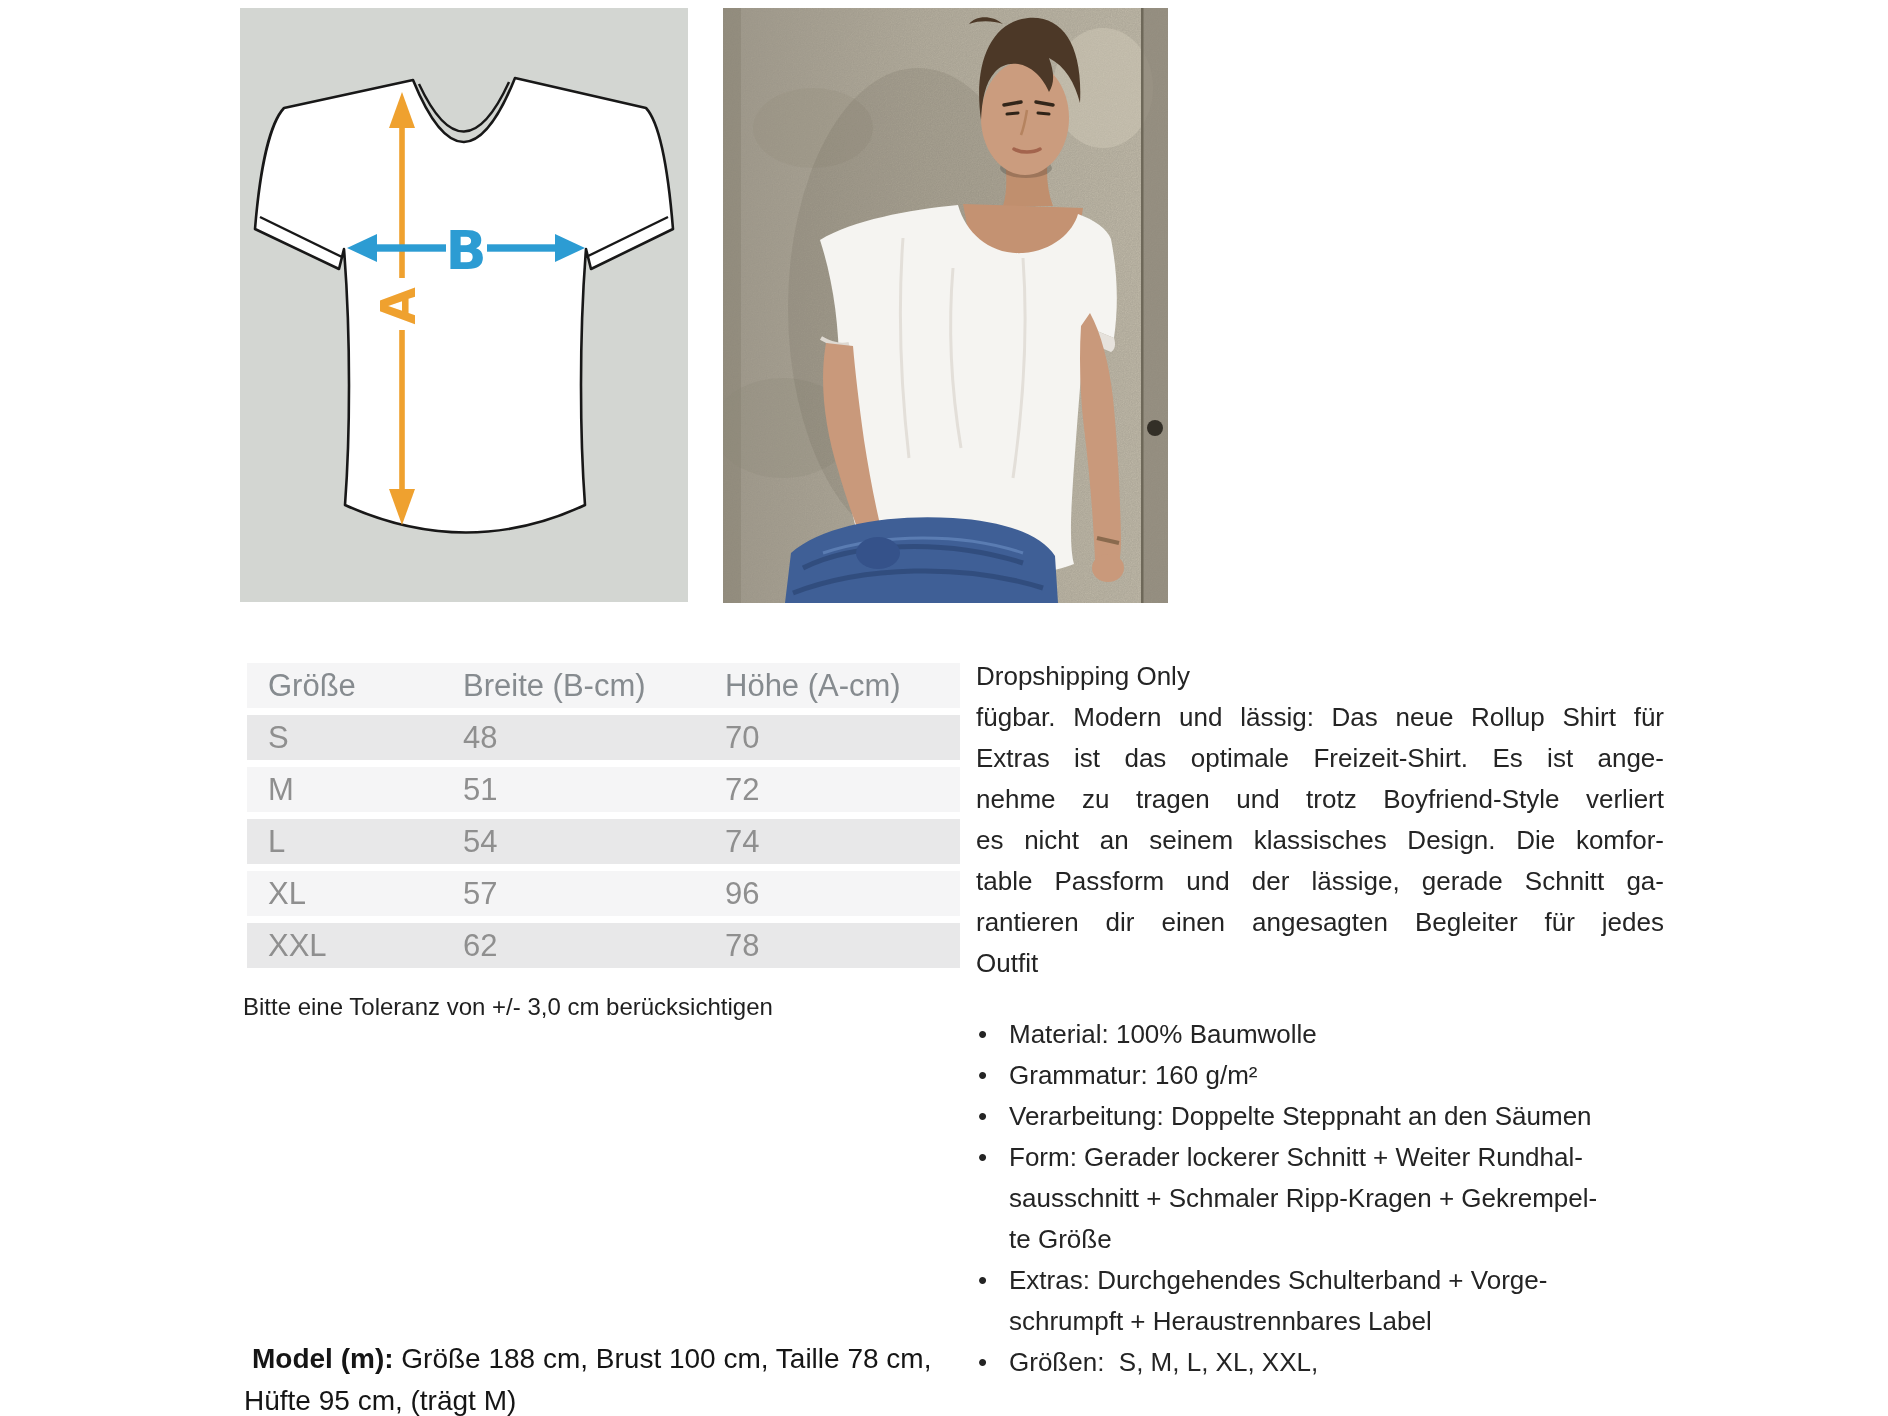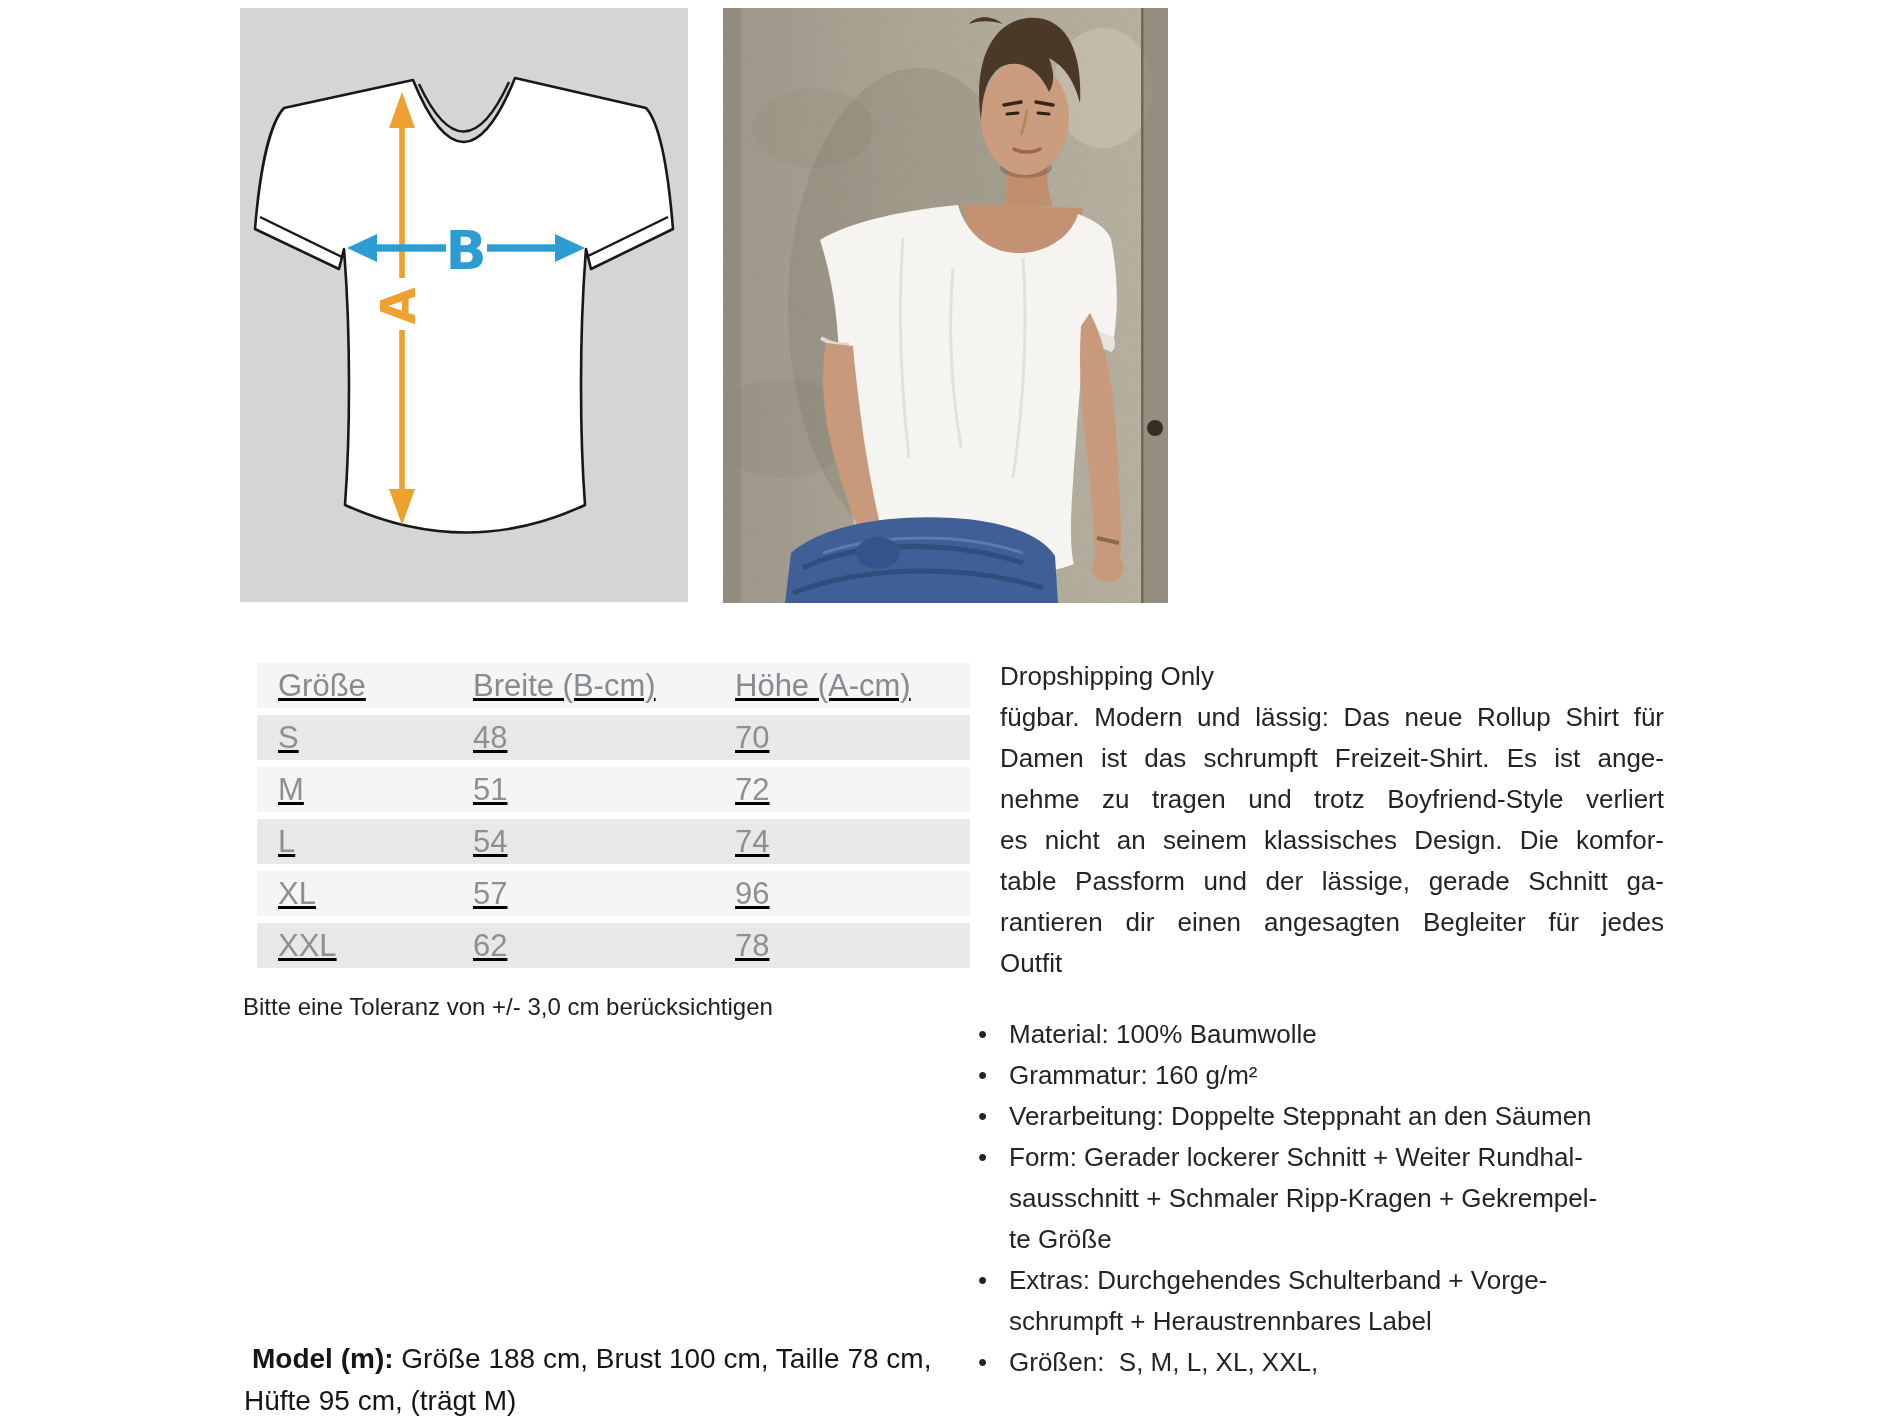--- a/index.html
+++ b/index.html
@@ -8,38 +8,38 @@
 
   
   .diagram-box{position:absolute;left:240px;top:8px;width:448px;height:594px;background:#d3d6d2;}
   .diagram-box svg{display:block;width:100%;height:100%;}
 
   
   .photo-box{position:absolute;left:723px;top:8px;width:445px;height:595px;overflow:hidden;}
   .photo-box svg{display:block;width:100%;height:100%;}
 
   
-  .size-table{position:absolute;left:257px;top:663px;width:713px;text-decoration:underline;}
+  .size-table{position:absolute;left:247px;top:663px;width:713px;}
   .trow{display:flex;height:45px;line-height:45px;margin-bottom:7px;font-size:31px;}
   .trow.head{background:#f5f5f6;color:#868b8f;}
   .trow.odd{background:#e8e8e9;color:#8f8f8f;}
   .trow.even{background:#f5f5f6;color:#8f8f8f;}
   .c1{width:216px;padding-left:21px;box-sizing:border-box;}
   .c2{width:262px;}
   .c3{flex:1;}
 
   
   .tolerance{position:absolute;left:243px;top:993px;font-size:24px;color:#1f1f1f;}
   .model{position:absolute;left:244px;top:1338px;font-size:28px;line-height:42px;color:#151515;}
   .model b{font-weight:bold;margin-left:8px;}
 
   
   .description{position:absolute;left:976px;top:656px;width:688px;font-size:26px;
                line-height:41px;color:#242424;}
-  .dline{height:41px;overflow:visible;white-space:nowrap;margin-left:24px;}
+  .dline{height:41px;overflow:visible;white-space:nowrap;}
   .dline.just{white-space:normal;text-align:justify;text-align-last:justify;}
   .spacer{height:30px;}
   .bl{height:41px;padding-left:33px;position:relative;white-space:pre;}
   .bl .dot{position:absolute;left:2px;top:0;}
   .bl.cont{padding-left:33px;}
 </style>
 </head>
 <body>
 
 <div class="page">
@@ -198,21 +198,21 @@
 
   <div class="model">
     <div><b>Model (m):</b><span> Größe 188 cm, Brust 100 cm, Taille 78 cm,</span></div>
     <div>Hüfte 95 cm, (trägt M)</div>
   </div>
 
   <div class="description">
     <div class="dline">Dropshipping Only</div>
     <div id="para">
         <div class="dline just">fügbar. Modern und lässig: Das neue Rollup Shirt für</div>
-        <div class="dline just">Damen ist das schrumpft Freizeit-Shirt. Es ist ange-</div>
+        <div class="dline just">Extras ist das optimale Freizeit-Shirt. Es ist ange-</div>
         <div class="dline just">nehme zu tragen und trotz Boyfriend-Style verliert</div>
         <div class="dline just">es nicht an seinem klassisches Design. Die komfor-</div>
         <div class="dline just">table Passform und der lässige,  gerade Schnitt ga-</div>
         <div class="dline just">rantieren dir einen angesagten Begleiter für jedes</div>
         <div class="dline">Outfit</div>
       </div>
     <div class="spacer"></div>
     <div id="bullets">
         <div class="bl"><span class="dot">•</span>Material: 100% Baumwolle</div>
         <div class="bl"><span class="dot">•</span>Grammatur: 160 g/m²</div>

